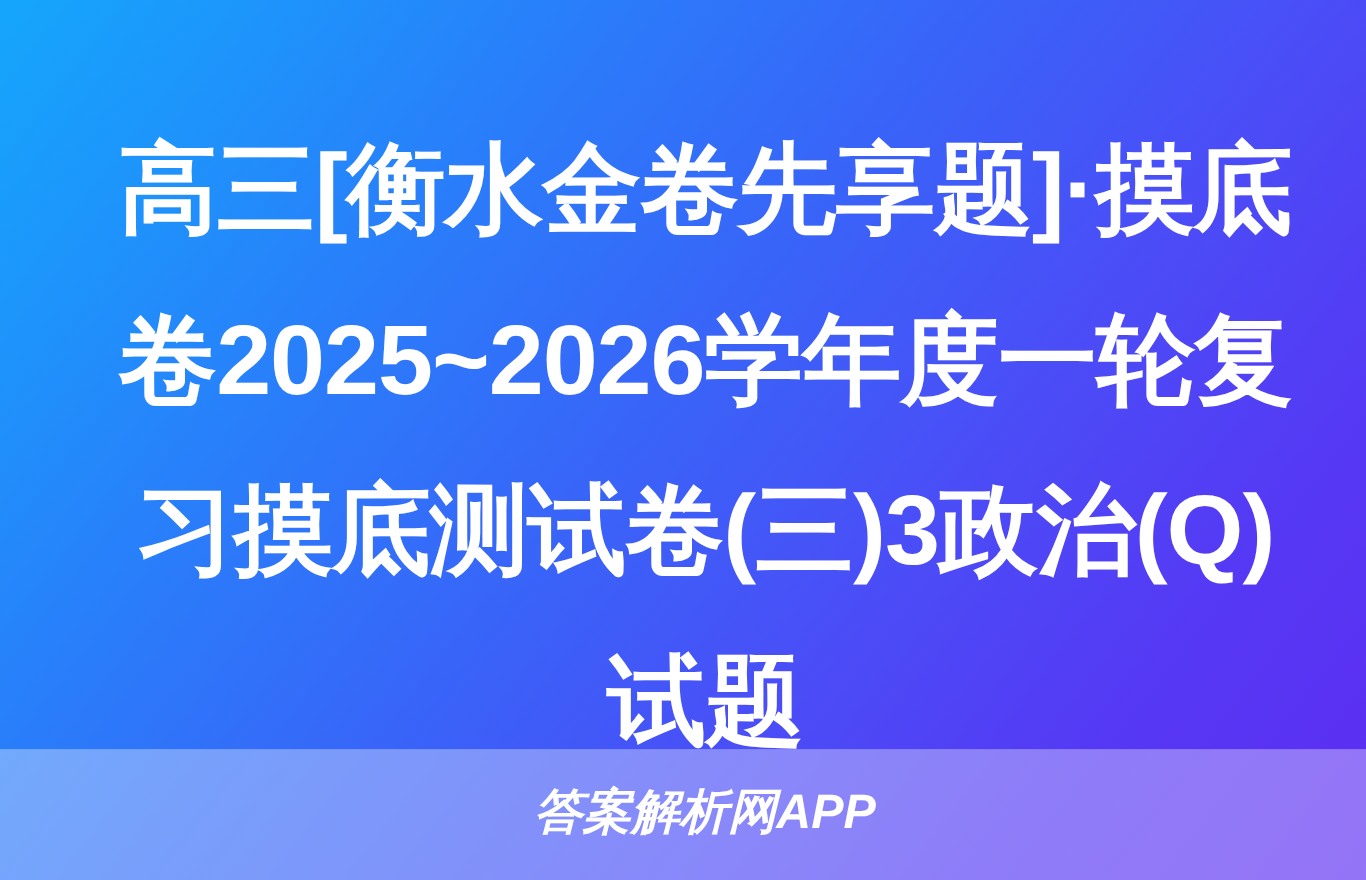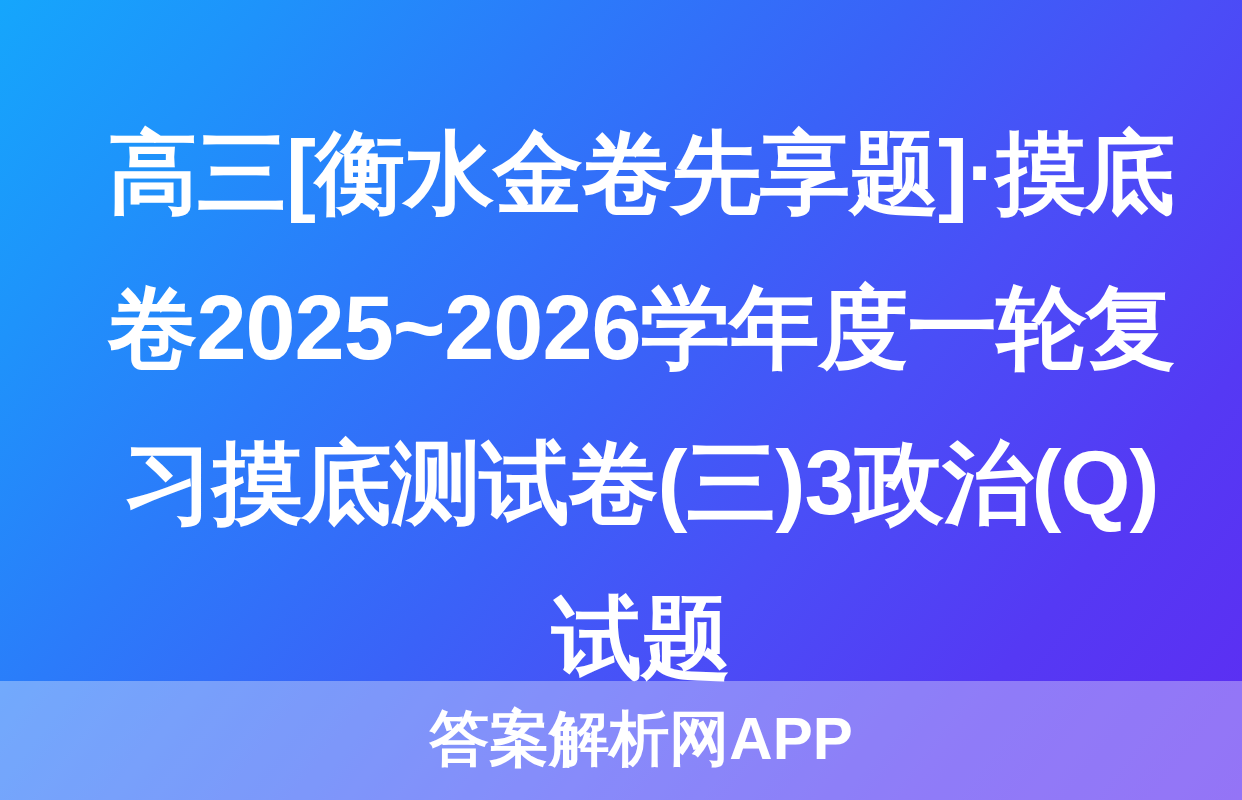--- a/index.html
+++ b/index.html
@@ -53,22 +53,23 @@
     top: 681px;
     height: 119px;
     background: rgba(255, 255, 255, 0.34);
     display: flex;
     align-items: center;
     justify-content: center;
   }
 
   #watermark-text {
     color: #ffffff;
-    font-size: 60px;
+    font-size: 44px;
     font-weight: 700;
+    font-style: italic;
     letter-spacing: 0px;
     line-height: 1;
     transform: translateY(-2px);
     white-space: nowrap;
   }
 </style>
 </head>
 <body>
 
 <div id="poster">

